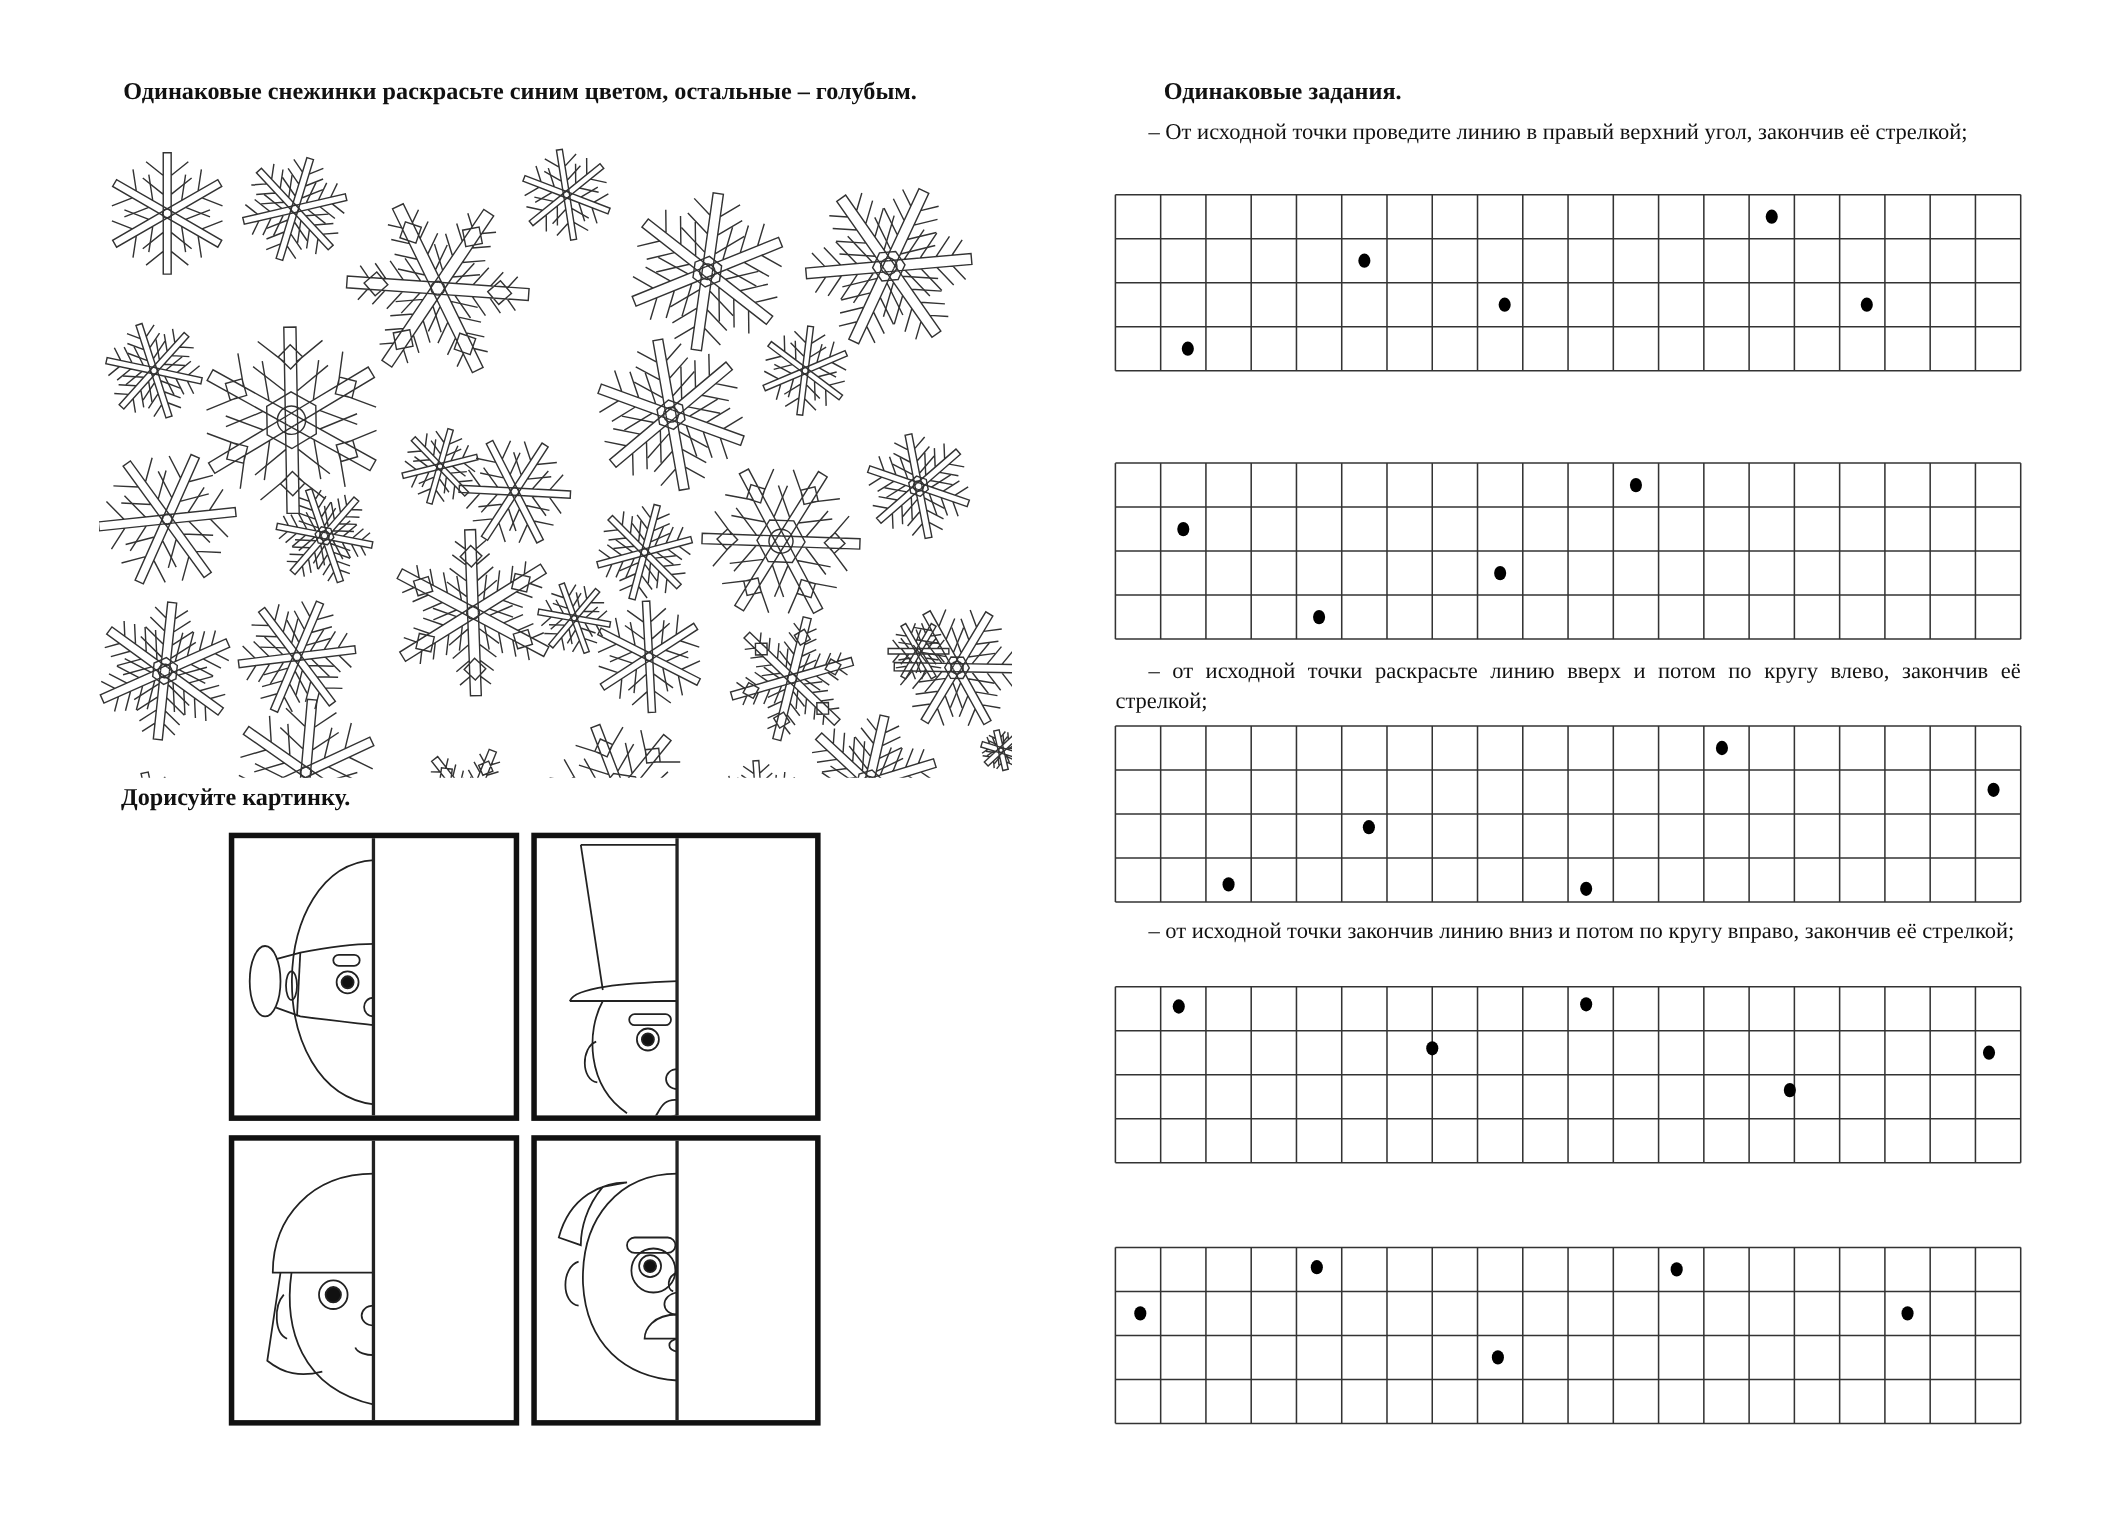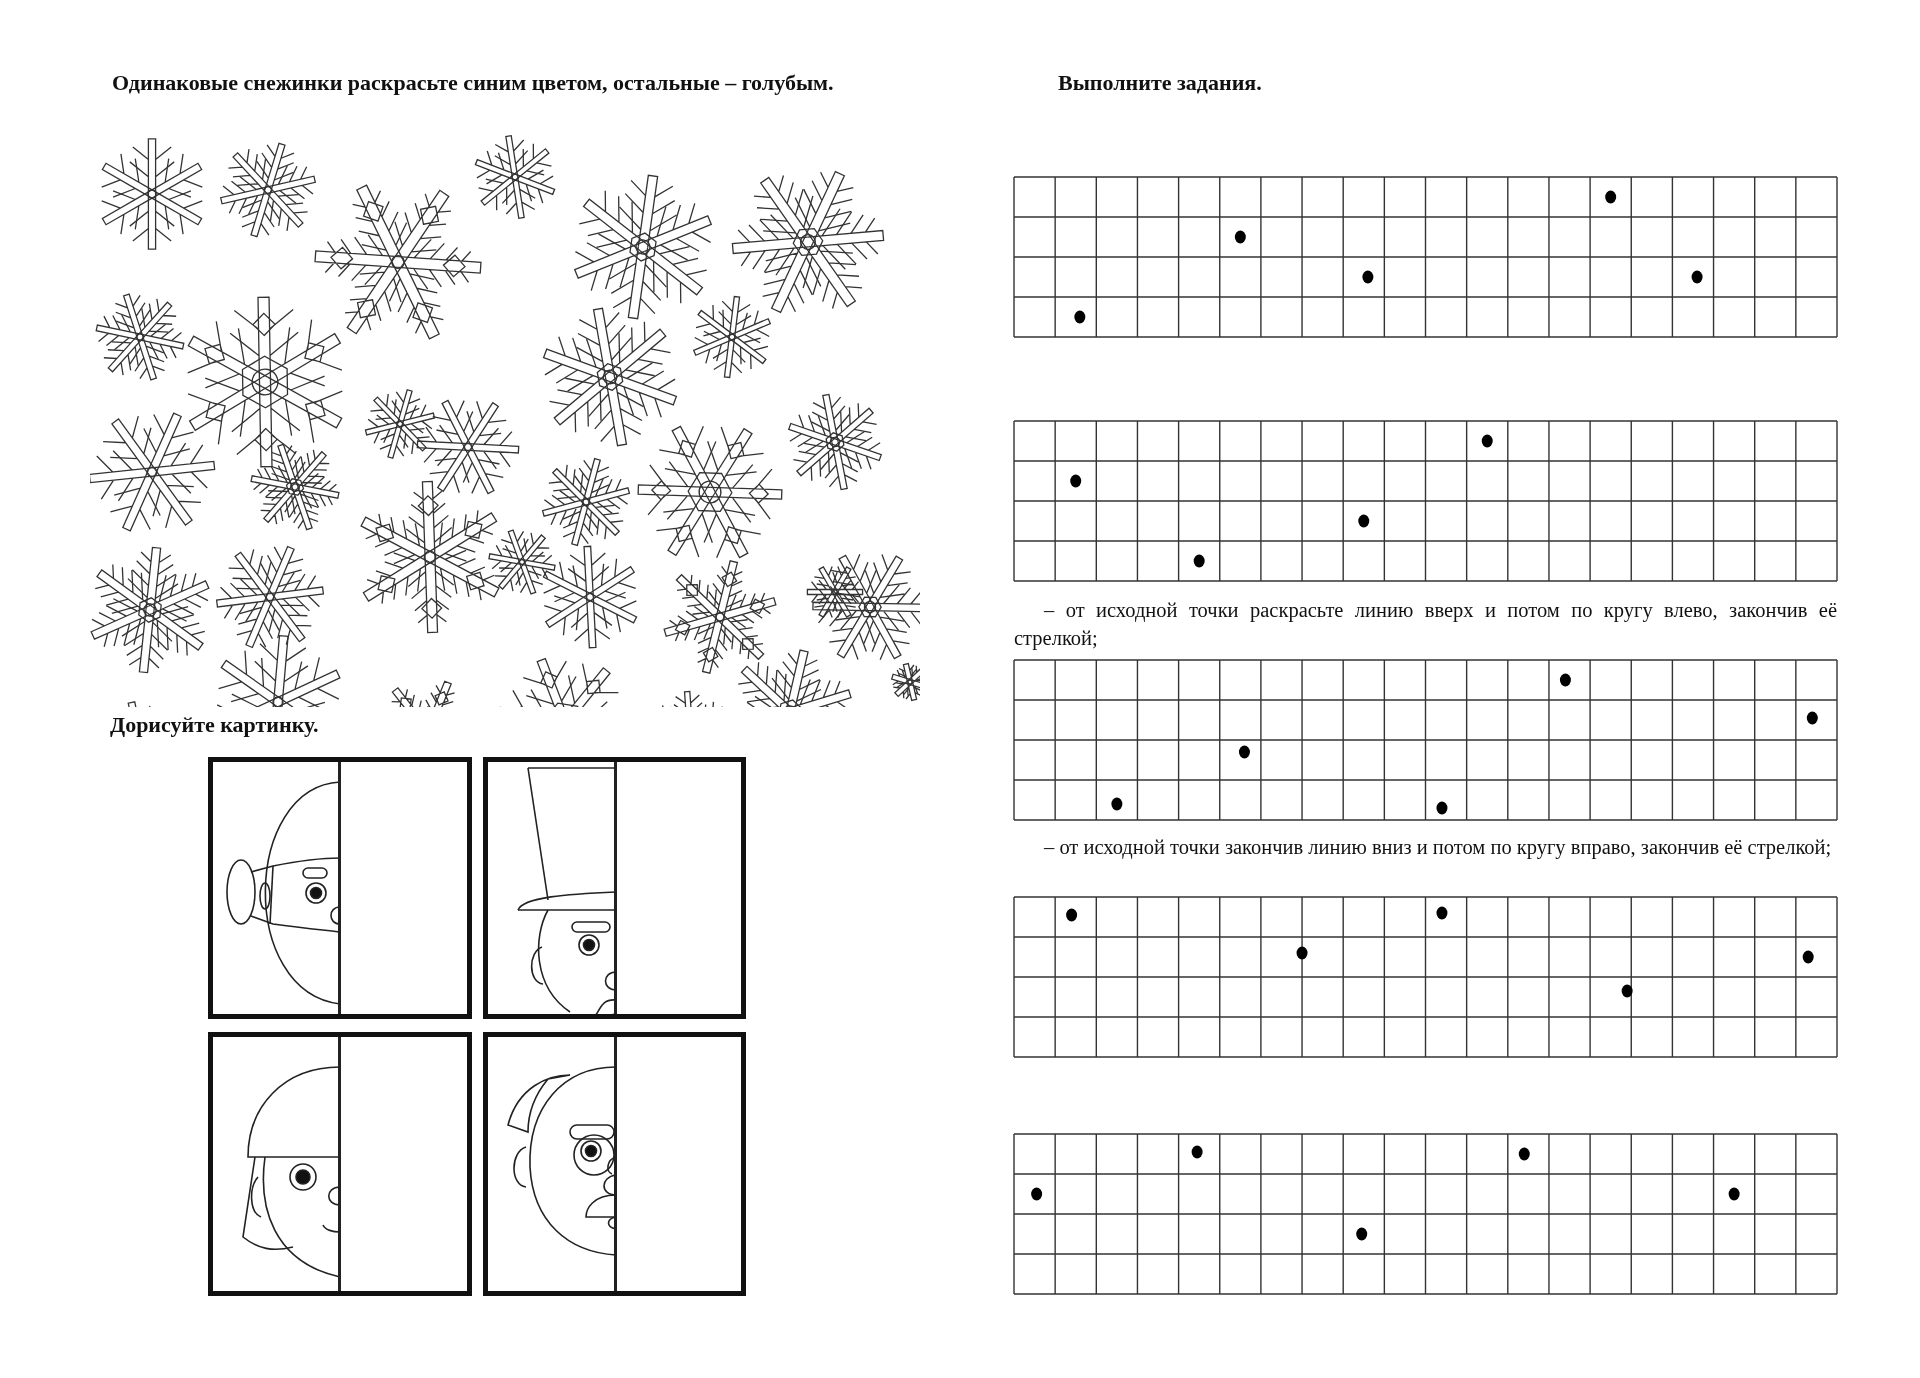--- a/index.html
+++ b/index.html
@@ -778,22 +778,25 @@
         <path d="M128 138 C 112 140, 112 158, 128 158"></path>
         <path d="M128 158 C 105 158, 98 172, 98 180 L 128 180"></path>
         <path d="M128 180 C 118 182, 118 190, 128 192"></path>
       </svg>
       <div class="face-divider" style="left:126px;"></div>
     </div>
   </div>
 </div>
 
 <div class="page page-right">
-  <div class="heading" style="left:98px;top:70px;">Выполните задания.</div>
-
+  <div class="heading" style="left:98px;top:70px;">Одинаковые задания.</div>
+
+  <div class="task-block" style="top:106px;">
+    <p class="task-text">– От исходной точки проведите линию в правый верхний угол, закончив её стрелкой;</p>
+  </div>
   <div class="grid" style="left:54px;top:177px;">
       <svg viewBox="0 0 823 160">
         <line x1="0" x2="0" y1="0" y2="160" stroke="#333" stroke-width="1.4"></line>
         <line x1="41.15" x2="41.15" y1="0" y2="160" stroke="#333" stroke-width="1.4"></line>
         <line x1="82.3" x2="82.3" y1="0" y2="160" stroke="#333" stroke-width="1.4"></line>
         <line x1="123.44999999999999" x2="123.44999999999999" y1="0" y2="160" stroke="#333" stroke-width="1.4"></line>
         <line x1="164.6" x2="164.6" y1="0" y2="160" stroke="#333" stroke-width="1.4"></line>
         <line x1="205.75" x2="205.75" y1="0" y2="160" stroke="#333" stroke-width="1.4"></line>
         <line x1="246.89999999999998" x2="246.89999999999998" y1="0" y2="160" stroke="#333" stroke-width="1.4"></line>
         <line x1="288.05" x2="288.05" y1="0" y2="160" stroke="#333" stroke-width="1.4"></line>

